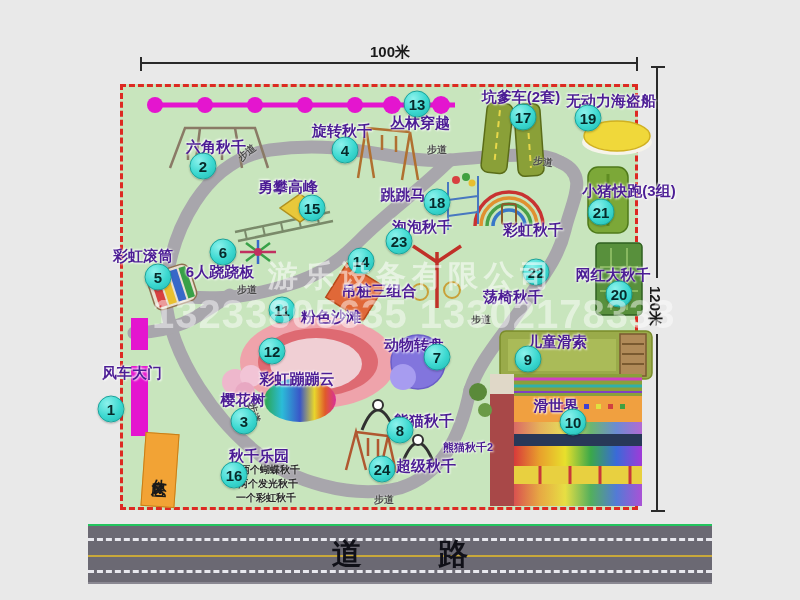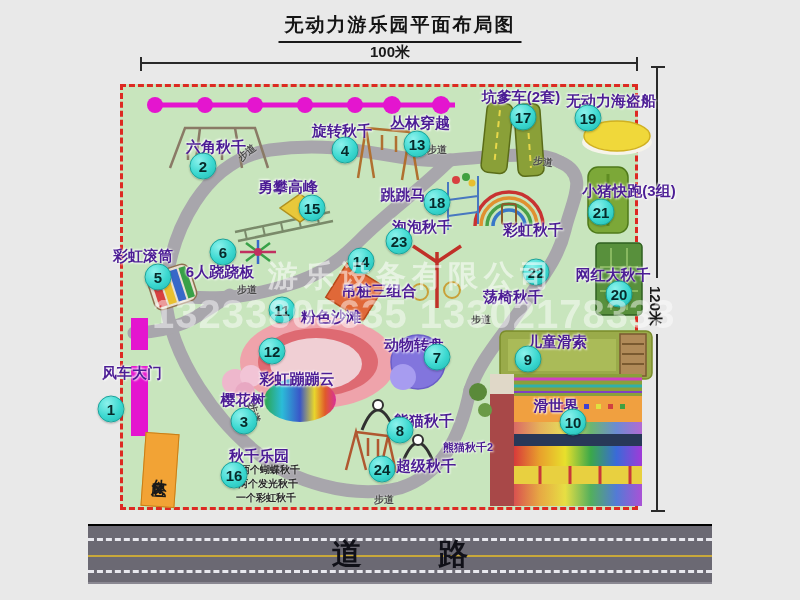--- a/index.html
+++ b/index.html
@@ -48,33 +48,32 @@
   .gate-seg { position:absolute; width:17px; background:#e415cf; z-index:4; }
   .g1 { left:131px; top:318px; height:32px; }
   .g2 { left:131px; top:366px; height:70px; }
 
   .watermark { position:absolute; z-index:9; color:rgba(255,255,255,.55); font-weight:bold;
                white-space:nowrap; pointer-events:none; }
   .wm-co { left:268px; top:256px; font-size:30px; letter-spacing:6px; }
   .wm-ph { left:152px; top:292px; font-size:40px; letter-spacing:1px; color:rgba(255,255,255,.48); }
 
   .road { position:absolute; left:88px; top:524px; width:624px; height:60px; background:#6b6973;
-          border-top:2px solid #000000; border-bottom:2px solid #8a8892; z-index:2; }
+          border-top:2px solid #22c55e; border-bottom:2px solid #8a8892; z-index:2; }
   .road .dash { position:absolute; left:0; width:100%; height:0; border-top:3px dashed #e8e8ee; }
   .road .d1 { top:12px; } .road .d2 { top:44px; }
   .road .yellow { position:absolute; left:0; top:29px; width:100%; height:2px; background:#c8a83a; }
   .road-label { position:absolute; left:50%; top:50%; transform:translate(-50%,-50%); z-index:3;
                 font-size:30px; font-weight:bold; color:#101018; letter-spacing:34px; padding-left:34px; }
 </style>
 </head>
 <body>
 
 <div id="stage">
 
-  <div class="title">无动力游乐园平面布局图</div>
 
   <div class="dim-h">
     <div class="tick t-l"></div>
     <div class="tick t-r"></div>
   </div>
   <div class="dim-h-label">100米</div>
 
   <div class="dim-v">
     <div class="tick t-t"></div>
     <div class="tick t-b"></div>
@@ -294,21 +293,21 @@
       <div class="badge" style="left: 400px; top: 430px;">8</div>
       <div class="lbl" style="left: 557px; top: 342px;">儿童滑索</div>
       <div class="badge" style="left: 528px; top: 359px;">9</div>
       <div class="lbl" style="left: 556px; top: 406px;">滑世界</div>
       <div class="badge" style="left: 573px; top: 422px;">10</div>
       <div class="lbl" style="left: 331px; top: 317px;">粉色沙滩</div>
       <div class="badge" style="left: 282px; top: 310px;">11</div>
       <div class="lbl" style="left: 297px; top: 379px;">彩虹蹦蹦云</div>
       <div class="badge" style="left: 272px; top: 351px;">12</div>
       <div class="lbl" style="left: 420px; top: 123px;">丛林穿越</div>
-      <div class="badge" style="left: 417px; top: 104px; margin-top: 40px;">13</div>
+      <div class="badge" style="left: 417px; top: 104px;">13</div>
       <div class="lbl" style="left: 379px; top: 291px;">吊桩三组合</div>
       <div class="badge" style="left: 361px; top: 261px;">14</div>
       <div class="lbl" style="left: 288px; top: 187px;">勇攀高峰</div>
       <div class="badge" style="left: 312px; top: 208px;">15</div>
       <div class="lbl" style="left: 259px; top: 456px;">秋千乐园</div>
       <div class="badge" style="left: 234px; top: 475px;">16</div>
       <div class="lbl" style="left: 521px; top: 97px;">坑爹车(2套)</div>
       <div class="badge" style="left: 523px; top: 117px;">17</div>
       <div class="lbl" style="left: 403px; top: 195px;">跳跳马</div>
       <div class="badge" style="left: 437px; top: 202px;">18</div>

